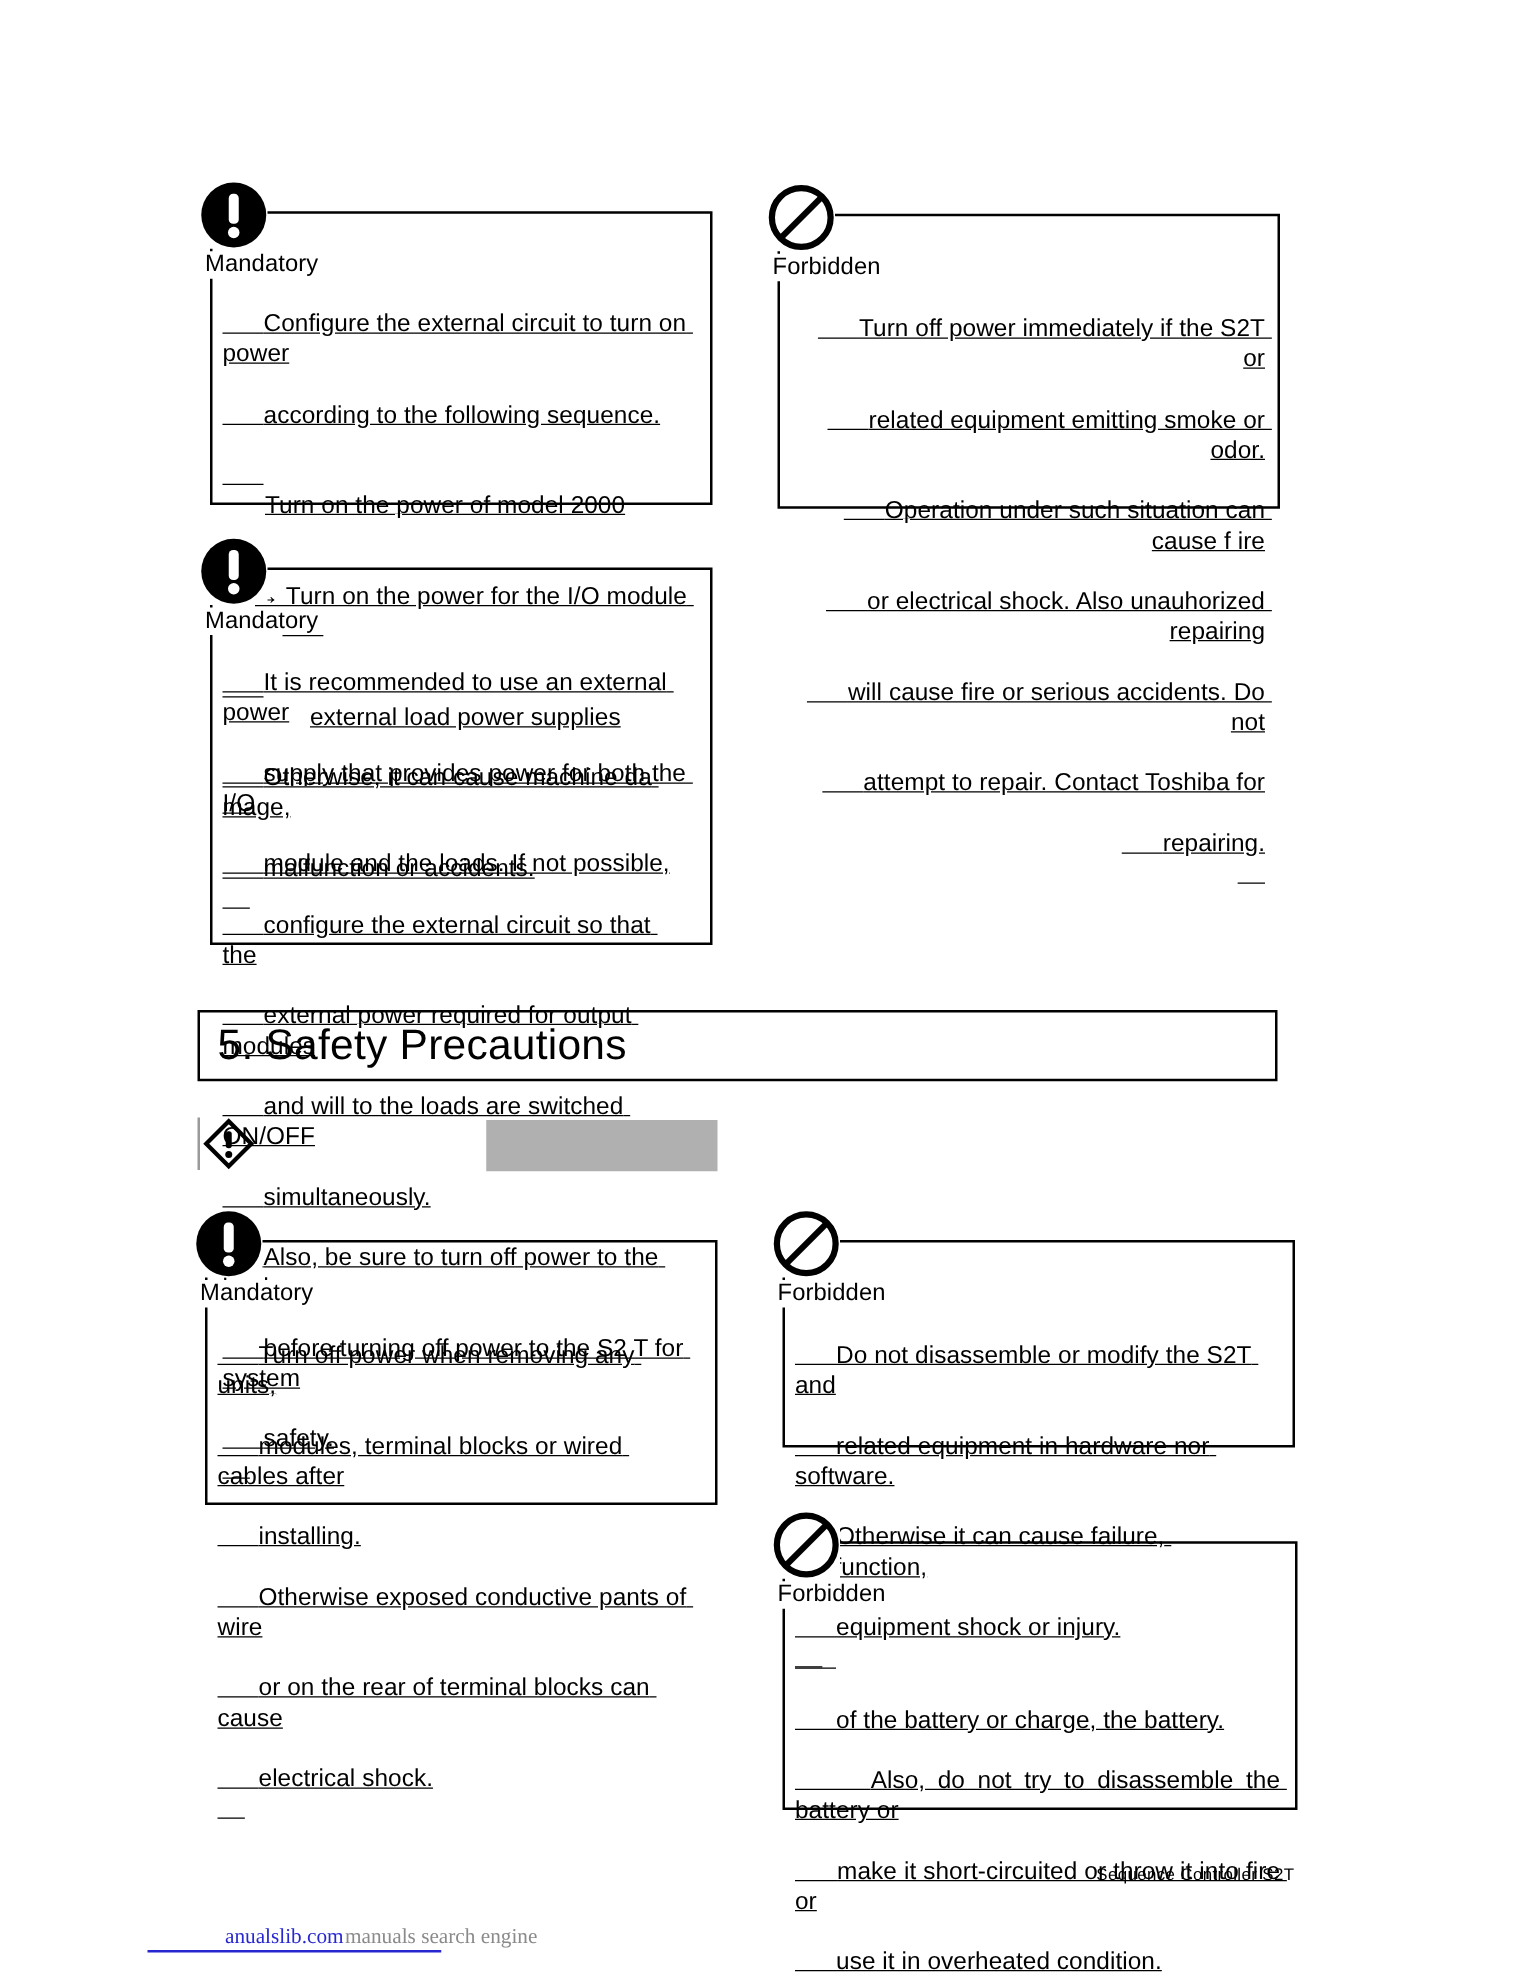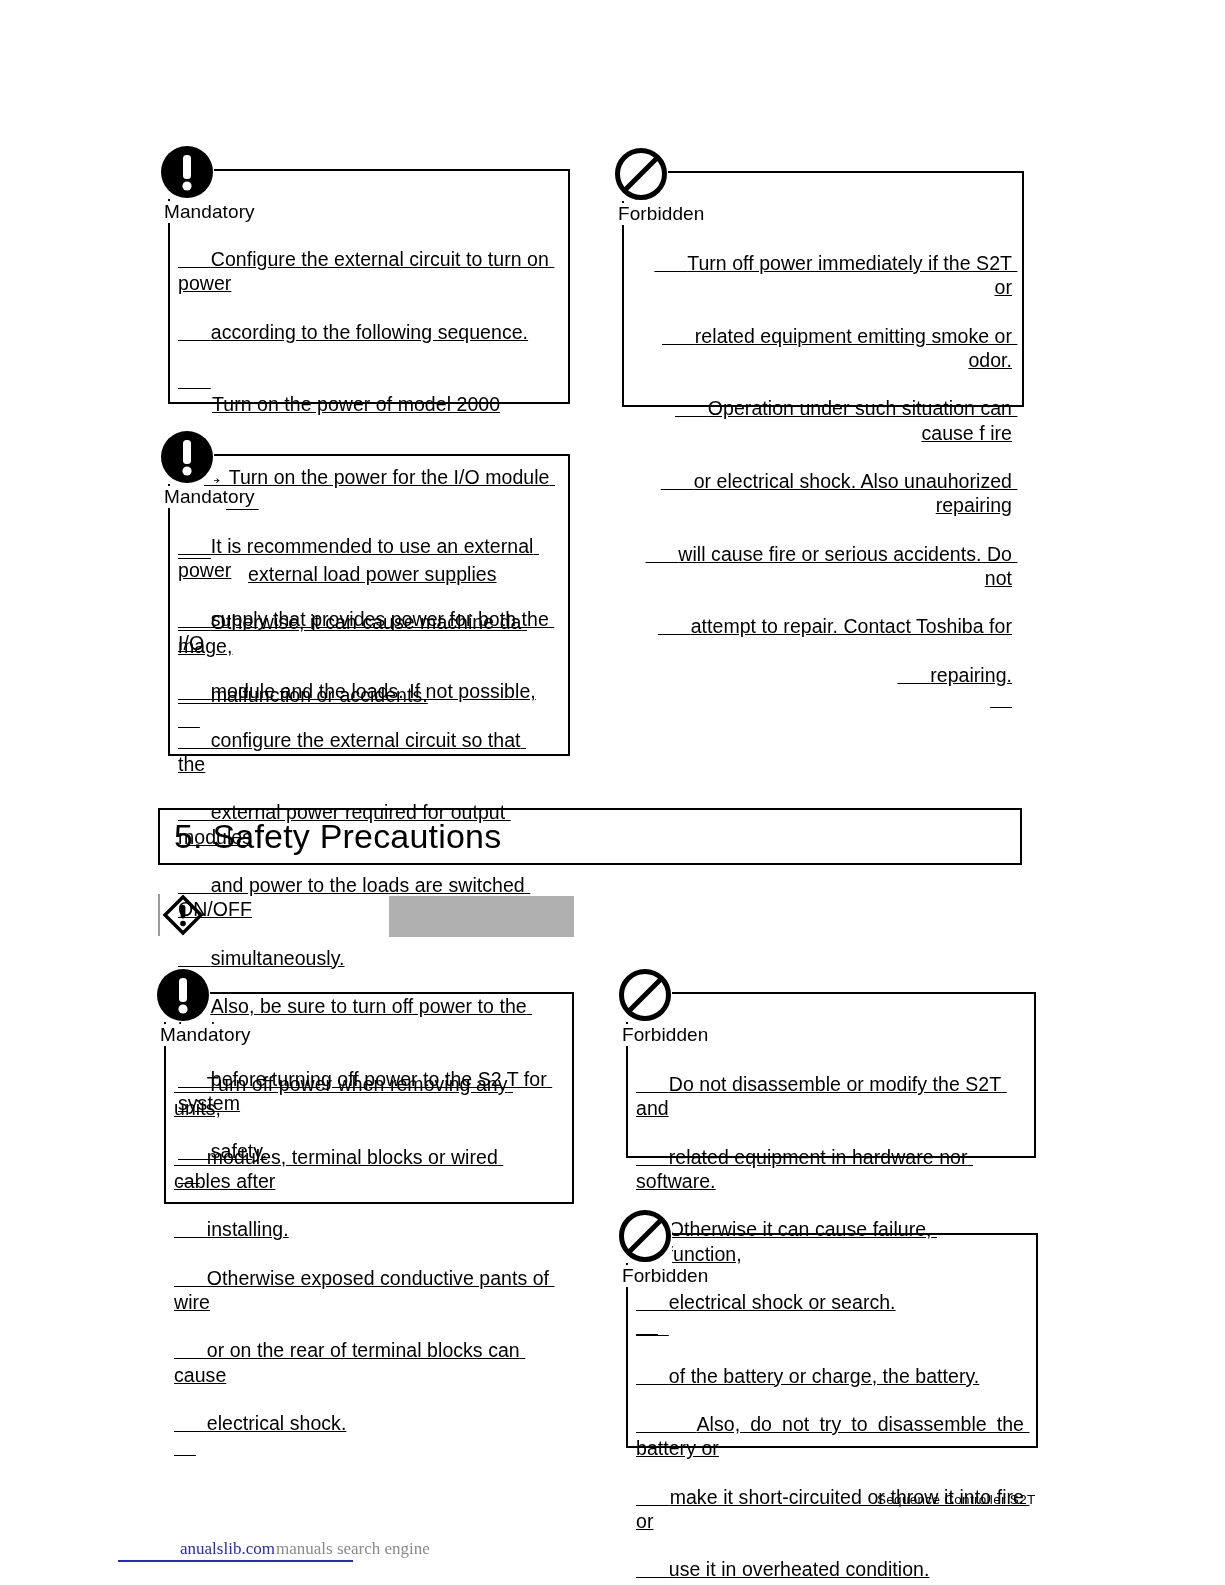--- a/index.html
+++ b/index.html
@@ -225,21 +225,21 @@
         <circle cx="27" cy="41" r="4.6" fill="#ffffff"></circle>
       </svg>
     </div>
     <div class="note-label">Mandatory</div>
     <div class="note-text" style="width:372px; top:80px;">
       <span>It is recommended to use an external power</span><br>
       <span>supply that provides power for both the I/O</span><br>
       <span>module and the loads. If not possible,</span><br>
       <span>configure the external circuit so that the</span><br>
       <span>external power required for output modules</span><br>
-      <span>and power to the loads are switched ON/OFF</span><br>
+      <span>and will to the loads are switched ON/OFF</span><br>
       <span>simultaneously.</span><br>
       <span>Also, be sure to turn off power to the loads</span><br>
       <span>before turning off power to the S2 T for system</span><br>
       <span>safety.</span>
     </div>
   </div>
 
   <div class="section-heading-box">
     <div class="section-heading-text">5.  Safety Precautions</div>
   </div>
@@ -280,21 +280,21 @@
       <svg width="54" height="54" viewBox="0 0 54 54">
         <circle cx="27" cy="27" r="23.5" fill="#ffffff" stroke="#000000" stroke-width="5"></circle>
         <line x1="10.5" y1="43.5" x2="43.5" y2="10.5" stroke="#000000" stroke-width="5"></line>
       </svg>
     </div>
     <div class="note-label">Forbidden</div>
     <div class="note-text" style="width:382px; top:80px;">
       <span>Do not disassemble or modify the S2T and</span><br>
       <span>related equipment in hardware nor software.</span><br>
       <span>Otherwise it can cause failure, malfunction,</span><br>
-      <span>electrical shock or search.</span>
+      <span>equipment shock or injury.</span>
     </div>
   </div>
 
   <div class="note" style="left:618px; top:1209px; width:418px; height:245px;">
     <div class="note-box" style="width:412px; height:215px;"></div>
     <div class="note-icon">
       <svg width="54" height="54" viewBox="0 0 54 54">
         <circle cx="27" cy="27" r="23.5" fill="#ffffff" stroke="#000000" stroke-width="5"></circle>
         <line x1="10.5" y1="43.5" x2="43.5" y2="10.5" stroke="#000000" stroke-width="5"></line>
       </svg>

